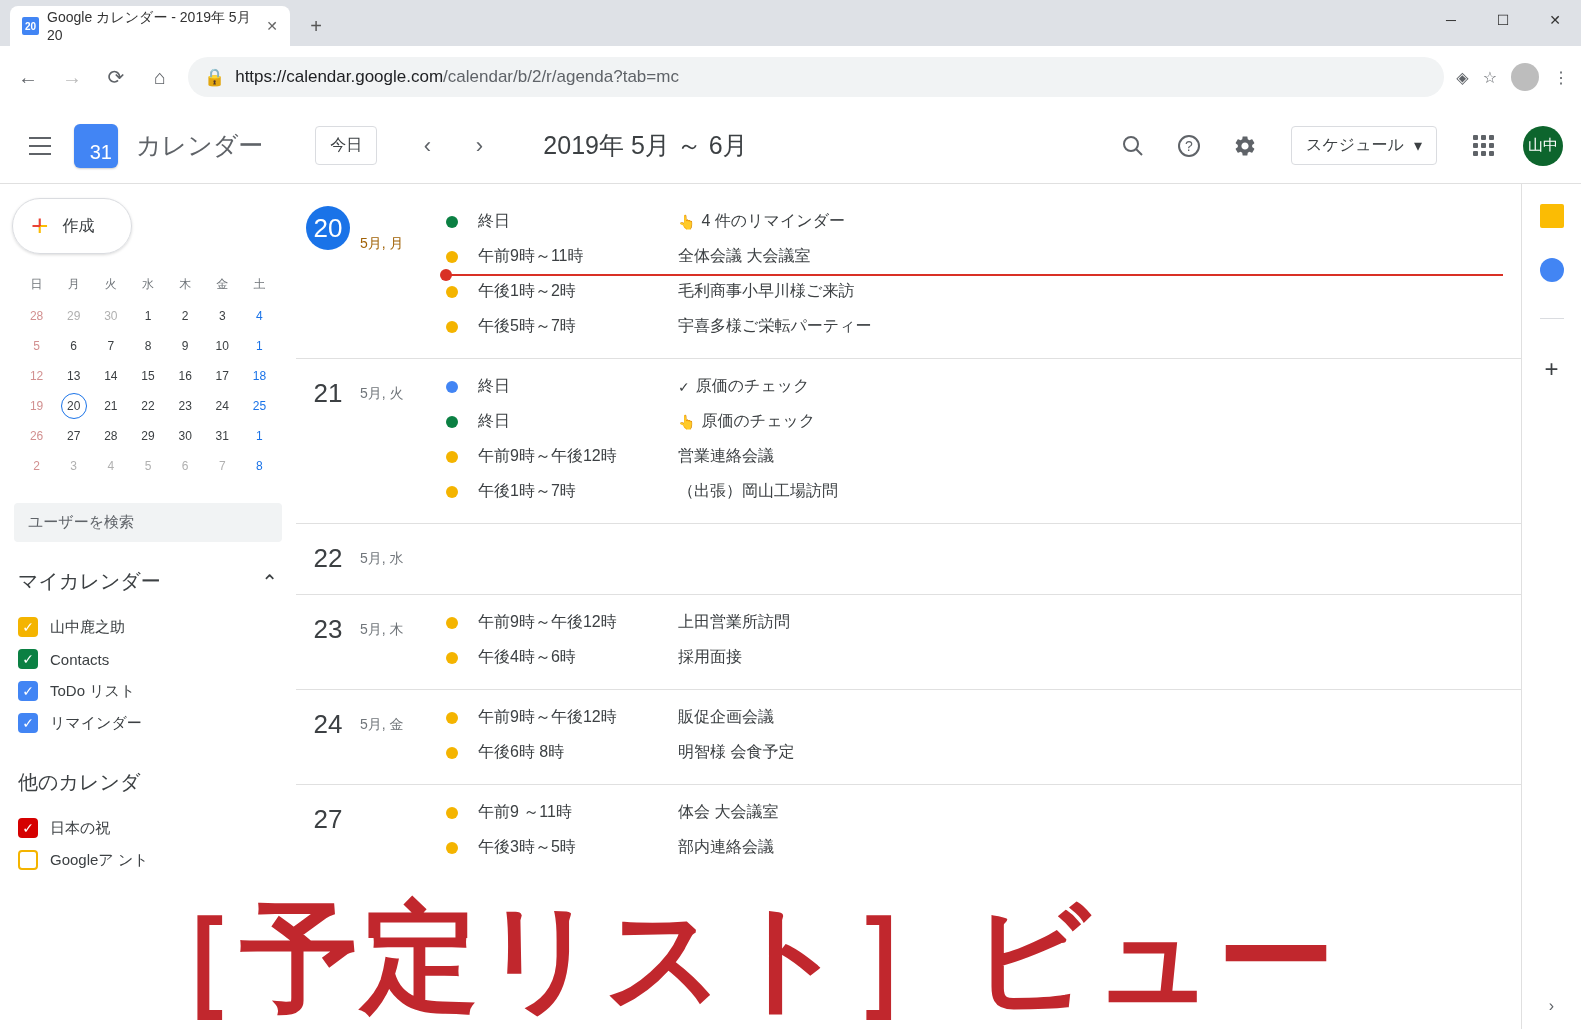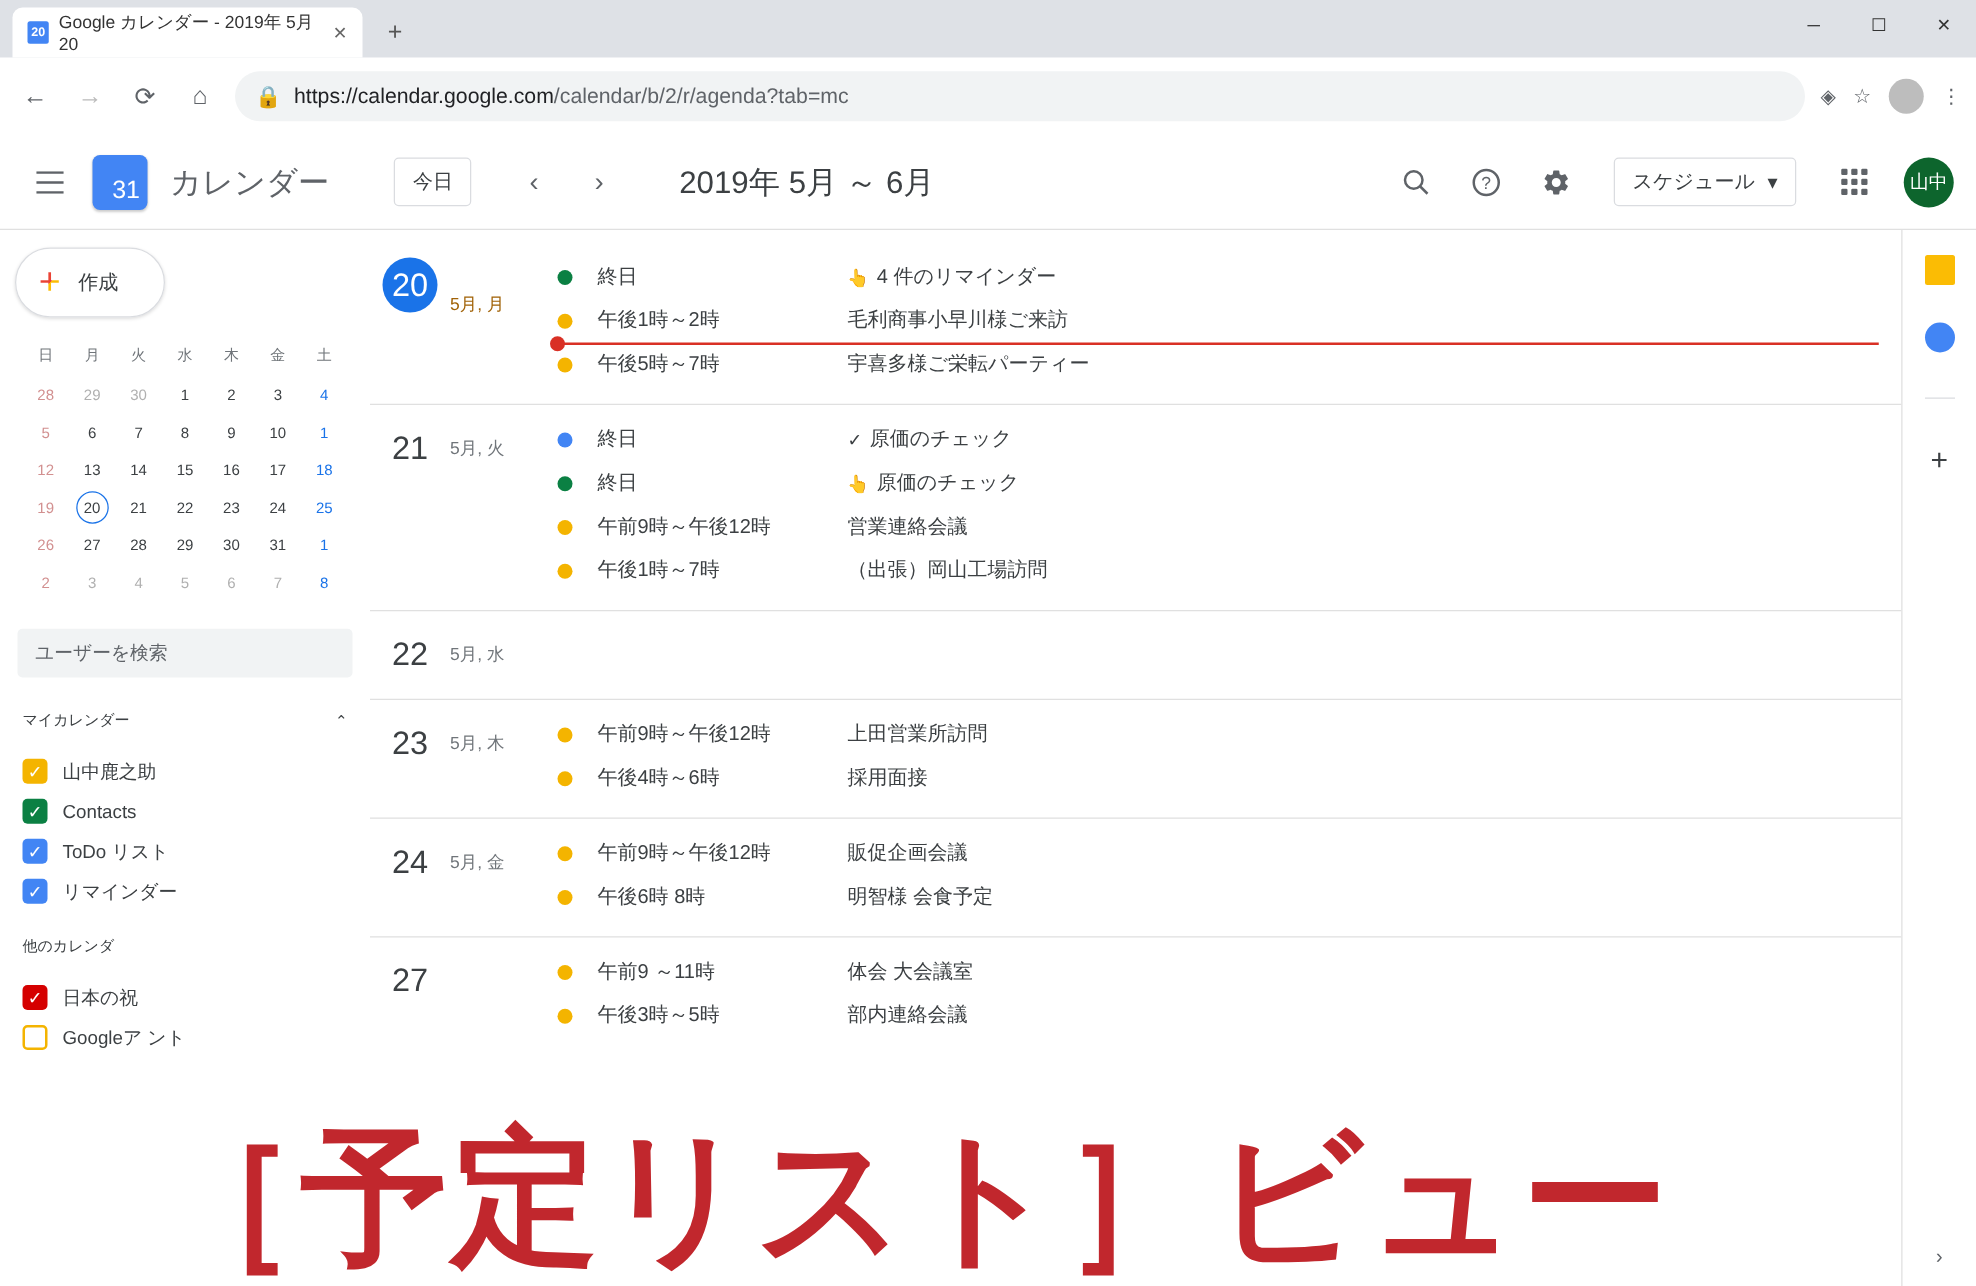--- a/index.html
+++ b/index.html
@@ -49,21 +49,21 @@
 .mini-cal { margin: 0 6px 16px; }
 .mini-row { display: grid; grid-template-columns: repeat(7, 1fr); text-align: center; font-size: 12px; }
 .mini-row.dow { color: #70757a; margin-bottom: 8px; }
 .mini-row.days div { height: 30px; display: flex; align-items: center; justify-content: center; color: #3c4043; font-size: 12px; }
 .mini-row.days .other { color: #b0b0b0; }
 .mini-row.days .sat { color: #1a73e8; }
 .mini-row.days .sun-other { color: #d29090; }
 .mini-row.days .today span { width: 26px; height: 26px; border: 1px solid #1a73e8; border-radius: 50%; display: flex; align-items: center; justify-content: center; }
 
 .search-users { background: #f1f3f4; border-radius: 4px; padding: 10px 14px; font-size: 15px; color: #5f6368; margin: 6px 2px 20px; }
-.cal-section-hdr { display: flex; justify-content: space-between; align-items: center; padding: 6px 6px; font-size: 12px; color: #3c4043; margin-bottom: 10px; }
+.cal-section-hdr { display: flex; justify-content: space-between; align-items: center; padding: 6px 6px; font-size: 20px; color: #3c4043; margin-bottom: 10px; }
 .check-row { display: flex; align-items: center; gap: 12px; padding: 6px 6px; font-size: 15px; color: #3c4043; }
 .chk { width: 20px; height: 20px; border-radius: 4px; display: flex; align-items: center; justify-content: center; color: #fff; font-size: 14px; }
 .chk.empty { border: 2px solid #f4b400; background: transparent; }
 .terms { margin-top: auto; font-size: 13px; color: #5f6368; padding: 6px; }
 
 .agenda { flex: 1; overflow: hidden; display: flex; }
 .agenda-list { flex: 1; padding-top: 10px; position: relative; }
 .day-block { display: flex; border-bottom: 1px solid #e0e0e0; padding: 10px 0 14px; }
 .day-block:last-child { border-bottom: none; }
 .day-head { width: 150px; display: flex; align-items: flex-start; gap: 10px; padding-left: 10px; padding-top: 2px; }
@@ -267,21 +267,21 @@
           </div>
           <div class="check-row">
             <div class="chk" style="background: rgb(66, 133, 244);">✓</div>
             <span>ToDo リスト</span>
           </div>
           <div class="check-row">
             <div class="chk" style="background: rgb(66, 133, 244);">✓</div>
             <span>リマインダー</span>
           </div>
         </div>
-      <div class="cal-section-hdr" style="margin-top:14px">
+      <div class="cal-section-hdr" style="margin-top:24px">
         <span>他のカレンダ</span>
       </div>
       <div id="other-cals">
           <div class="check-row">
             <div class="chk" style="background: rgb(213, 0, 0);">✓</div>
             <span>日本の祝</span>
           </div>
           <div class="check-row">
             <div class="chk empty" style="border-color: rgb(244, 180, 0);"></div>
             <span>Googleア        ント</span>
@@ -296,20 +296,27 @@
               <div class="day-num selected">20</div>
               <div class="day-label selected">5月, 月</div>
             </div>
             <div class="events">
               <div class="event-row">
                 <div class="ev-dot" style="background: rgb(11, 128, 67);"></div>
                 <div class="ev-time">終日</div>
                 <div class="ev-title">
                   <span class="icon-small">👆</span>
                   <span>4 件のリマインダー</span>
+                </div>
+              </div>
+              <div class="event-row">
+                <div class="ev-dot" style="background: rgb(244, 180, 0);"></div>
+                <div class="ev-time">午前9時～11時</div>
+                <div class="ev-title">
+                  <span>全体会議 大会議室</span>
                 </div>
               </div>
               <div class="now-line"></div>
               <div class="event-row">
                 <div class="ev-dot" style="background: rgb(244, 180, 0);"></div>
                 <div class="ev-time">午後1時～2時</div>
                 <div class="ev-title">
                   <span>毛利商事小早川様ご来訪</span>
                 </div>
               </div>

